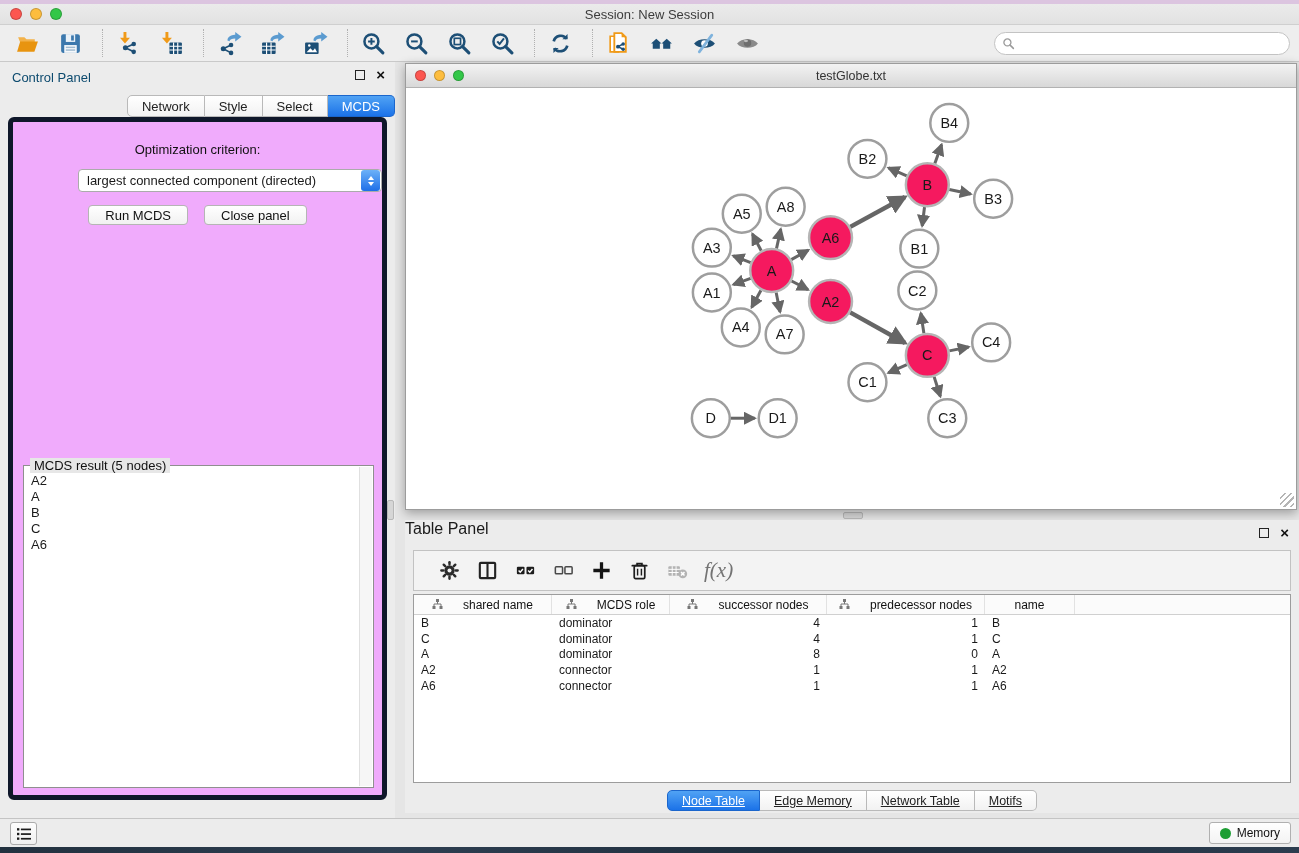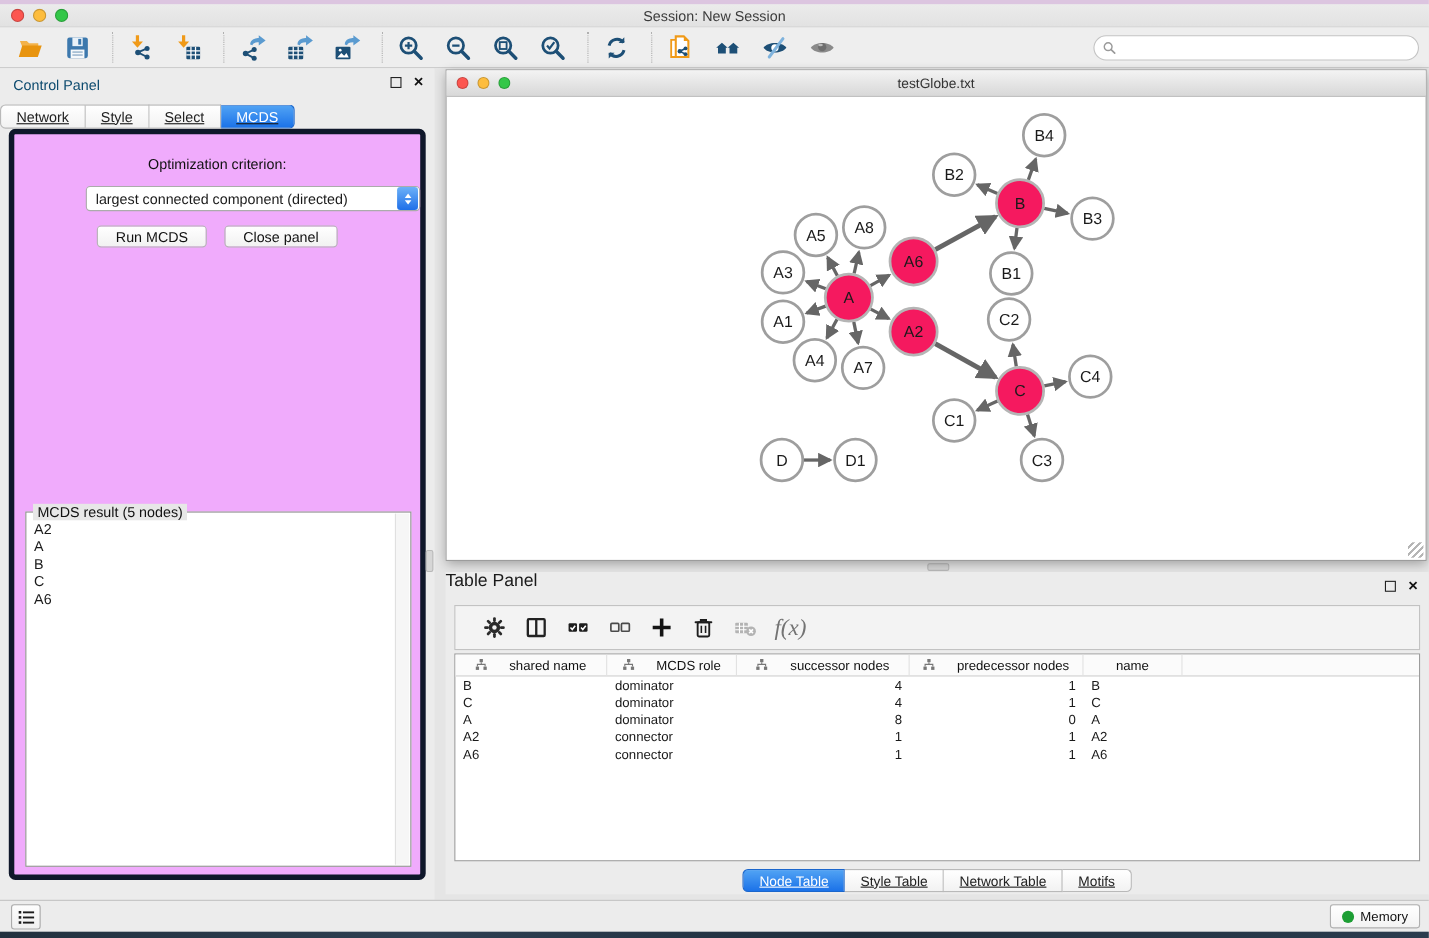--- a/index.html
+++ b/index.html
@@ -28,21 +28,21 @@
   .searchbox input { border:none; outline:none; flex:1; font-size:12px; background:transparent; height:18px; padding-left:4px; }
 
   
   .cpanel { position:absolute; left:0; top:62px; width:395px; bottom:35px; background:#ececec; }
   .panel-head { position:relative; height:28px; }
   .panel-head .ph-title { position:absolute; left:12px; top:8px; font-size:13px; color:#0c4a6e; }
   .winicons { position:absolute; right:10px; top:8px; display:flex; gap:11px; align-items:center; }
   .float-ic { width:10px; height:10px; border:1.6px solid #222; background:transparent; }
   .close-ic { font-size:15px; font-weight:900; line-height:10px; color:#111; }
 
-  .cp-tabs { position:absolute; top:33px; left:0; width:100%; display:flex; justify-content:flex-start; z-index:3;text-decoration:underline; }
+  .cp-tabs { position:absolute; top:33px; left:0; width:100%; display:flex; justify-content:flex-end; z-index:3; }
   .seg { height:22px; display:flex; align-items:center; padding:0 14px; font-size:13px;
     background:linear-gradient(#ffffff,#f2f2f2); border:1px solid #b9b9b9; border-left:none; color:#222; }
   .seg.first { border-left:1px solid #b9b9b9; border-radius:5px 0 0 5px; }
   .seg.last { border-radius:0 5px 5px 0; }
   .seg.active { background:linear-gradient(#51a3f4,#1b72e8); color:#fff; border-color:#1b66cc; }
 
   .cp-body { position:absolute; left:8px; right:8px; top:55px; bottom:18px; background:#f0abfc;
     border:5px solid #0f172a; border-radius:6px; }
   .opt-label { text-align:center; margin-top:20px; font-size:13px; color:#111; }
   .selectrow { display:flex; justify-content:flex-end; margin-top:12px; }
@@ -549,21 +549,21 @@
               <div class="td" style="width: 118px;">connector</div>
               <div class="td num" style="width: 157px;">1</div>
               <div class="td num" style="width: 158px;">1</div>
               <div class="td" style="width: 90px;">A6</div>
             </div>
           </div>
       </div>
 
       <div class="tp-tabs">
         <div class="seg first active">Node Table</div>
-        <div class="seg">Style Table</div>
+        <div class="seg">Edge Memory</div>
         <div class="seg">Network Table</div>
         <div class="seg last">Motifs</div>
       </div>
     </div>
   </div>
 
   <div class="statusbar">
     <div class="listbtn">
       <svg width="16" height="14" viewBox="0 0 20 18" fill="#1d1d1d">
         <rect x="1" y="1.5" width="3" height="3"></rect>

